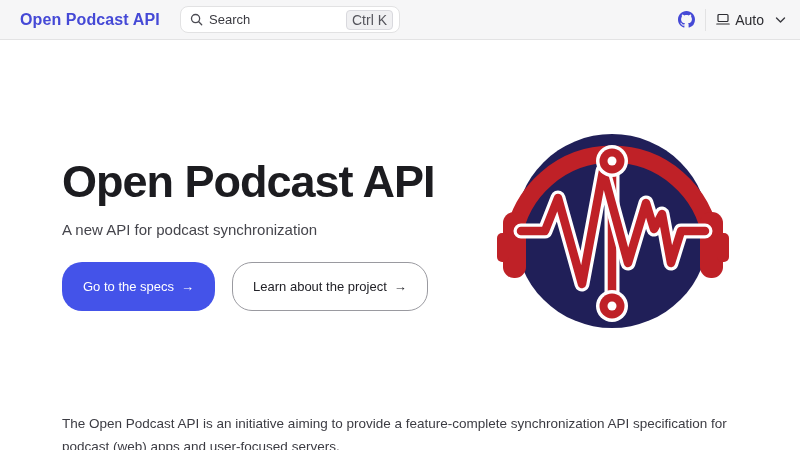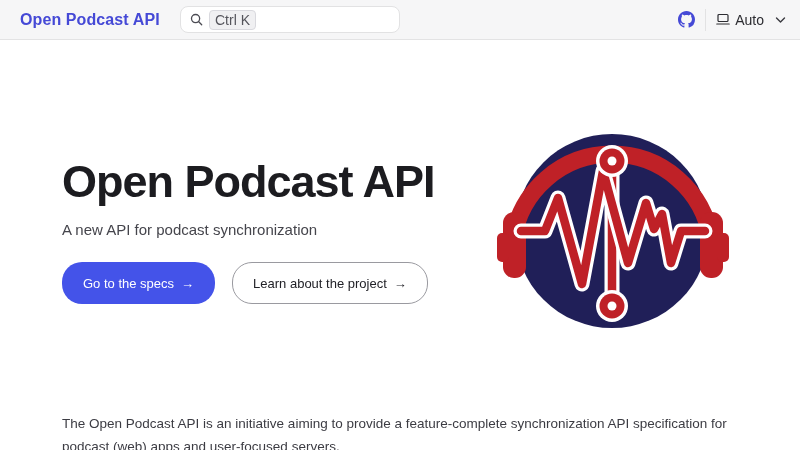--- a/index.html
+++ b/index.html
@@ -64,21 +64,21 @@
   }
   .hero-tagline {
     position: absolute; left: 62px; top: 221px;
     font-size: 15px; color: #45454c;
   }
   .hero-actions {
     position: absolute; left: 62px; top: 262px;
     display: flex; gap: 17px; align-items: center;
   }
   .btn {
-    height: 42px; border-radius: 20px;
+    height: 49px; border-radius: 20px;
     display: inline-flex; align-items: center; justify-content: center;
     font-size: 13px; font-weight: 500;
     padding: 0 20px; cursor: pointer; white-space: nowrap;
     border: 1px solid transparent;
   }
   .btn .arrow { margin-left: 7px; font-size: 13px; }
   .btn-primary { background: #4453e9; color: #ffffff; }
   .btn-secondary { background: #ffffff; color: #222228; border-color: #9a9aa0; }
 
   
@@ -97,20 +97,21 @@
 <header class="nav">
   <div class="brand">Open Podcast API</div>
 
   <button class="searchbox">
     <span class="mag">
       <svg width="13" height="13" viewBox="0 0 14 14" fill="none">
         <circle cx="6" cy="6" r="4.4" stroke="#4a4a52" stroke-width="1.4"></circle>
         <line x1="9.4" y1="9.4" x2="12.6" y2="12.6" stroke="#4a4a52" stroke-width="1.4" stroke-linecap="round"></line>
       </svg>
     </span>
+    <span class="ph">Search</span>
     <span class="kbd">Ctrl K</span>
   </button>
 
   <div class="nav-right">
     <span class="gh">
       <svg width="17" height="17" viewBox="0 0 16 16" fill="#4549d6">
         <path d="M8 0C3.58 0 0 3.58 0 8c0 3.54 2.29 6.53 5.47 7.59.4.07.55-.17.55-.38 0-.19-.01-.82-.01-1.49-2.01.37-2.53-.49-2.69-.94-.09-.23-.48-.94-.82-1.13-.28-.15-.68-.52-.01-.53.63-.01 1.08.58 1.23.82.72 1.21 1.87.87 2.33.66.07-.52.28-.87.51-1.07-1.78-.2-3.64-.89-3.64-3.95 0-.87.31-1.59.82-2.15-.08-.2-.36-1.02.08-2.12 0 0 .67-.21 2.2.82.64-.18 1.32-.27 2-.27s1.36.09 2 .27c1.53-1.04 2.2-.82 2.2-.82.44 1.1.16 1.92.08 2.12.51.56.82 1.27.82 2.15 0 3.07-1.87 3.75-3.65 3.95.29.25.54.73.54 1.48 0 1.07-.01 1.93-.01 2.2 0 .21.15.46.55.38A8.01 8.01 0 0 0 16 8c0-4.42-3.58-8-8-8z"></path>
       </svg>
     </span>
     <span class="nav-divider"></span>

